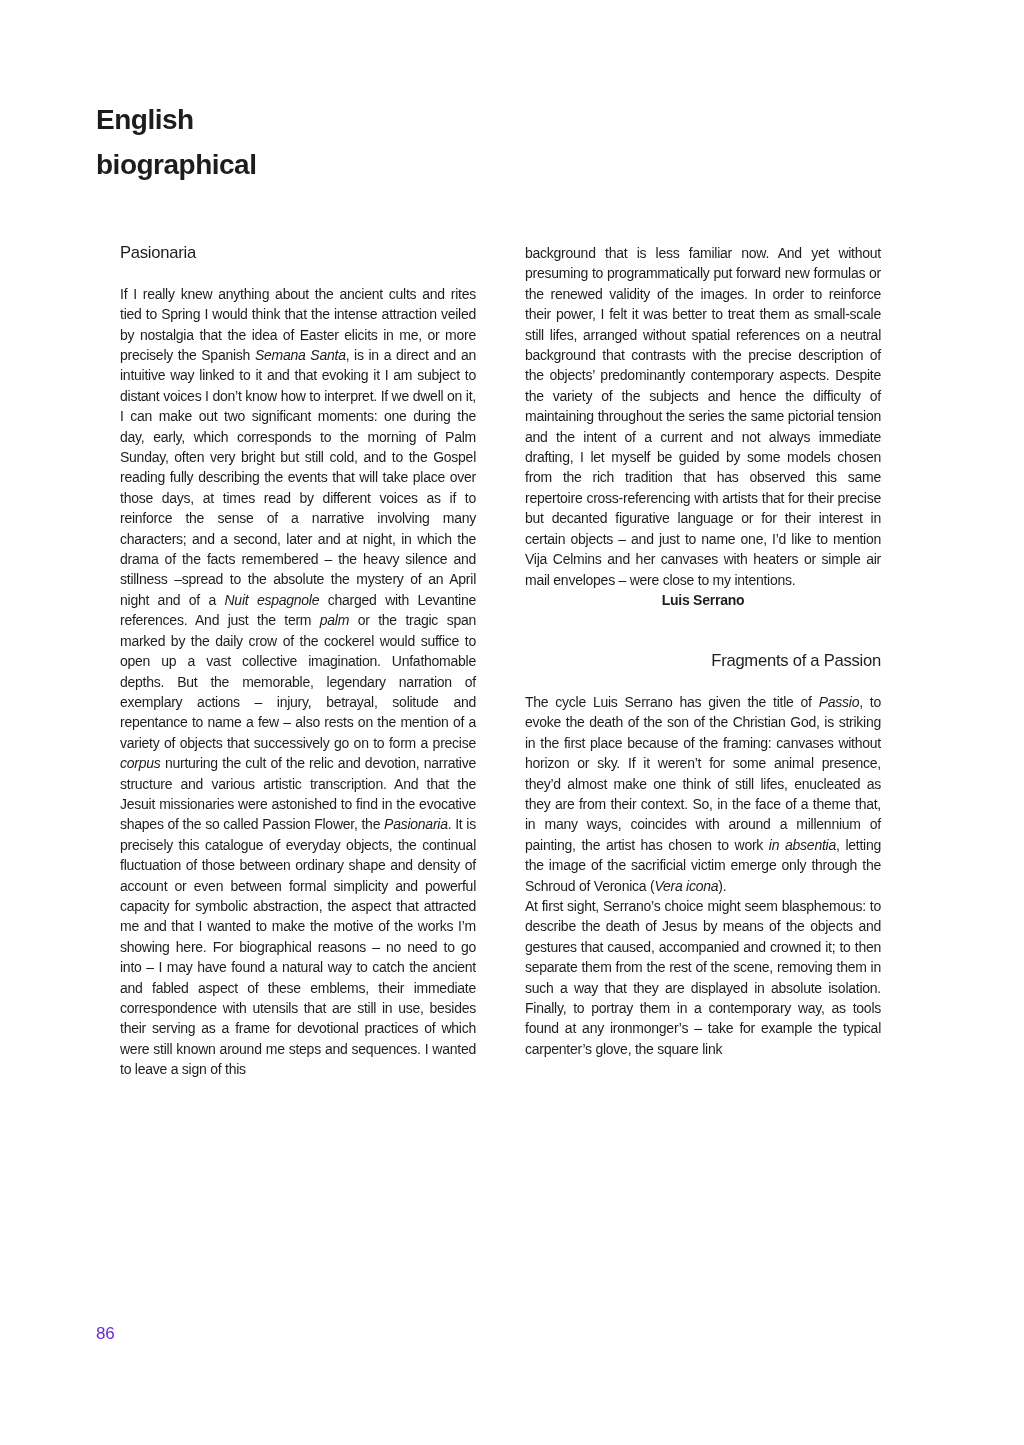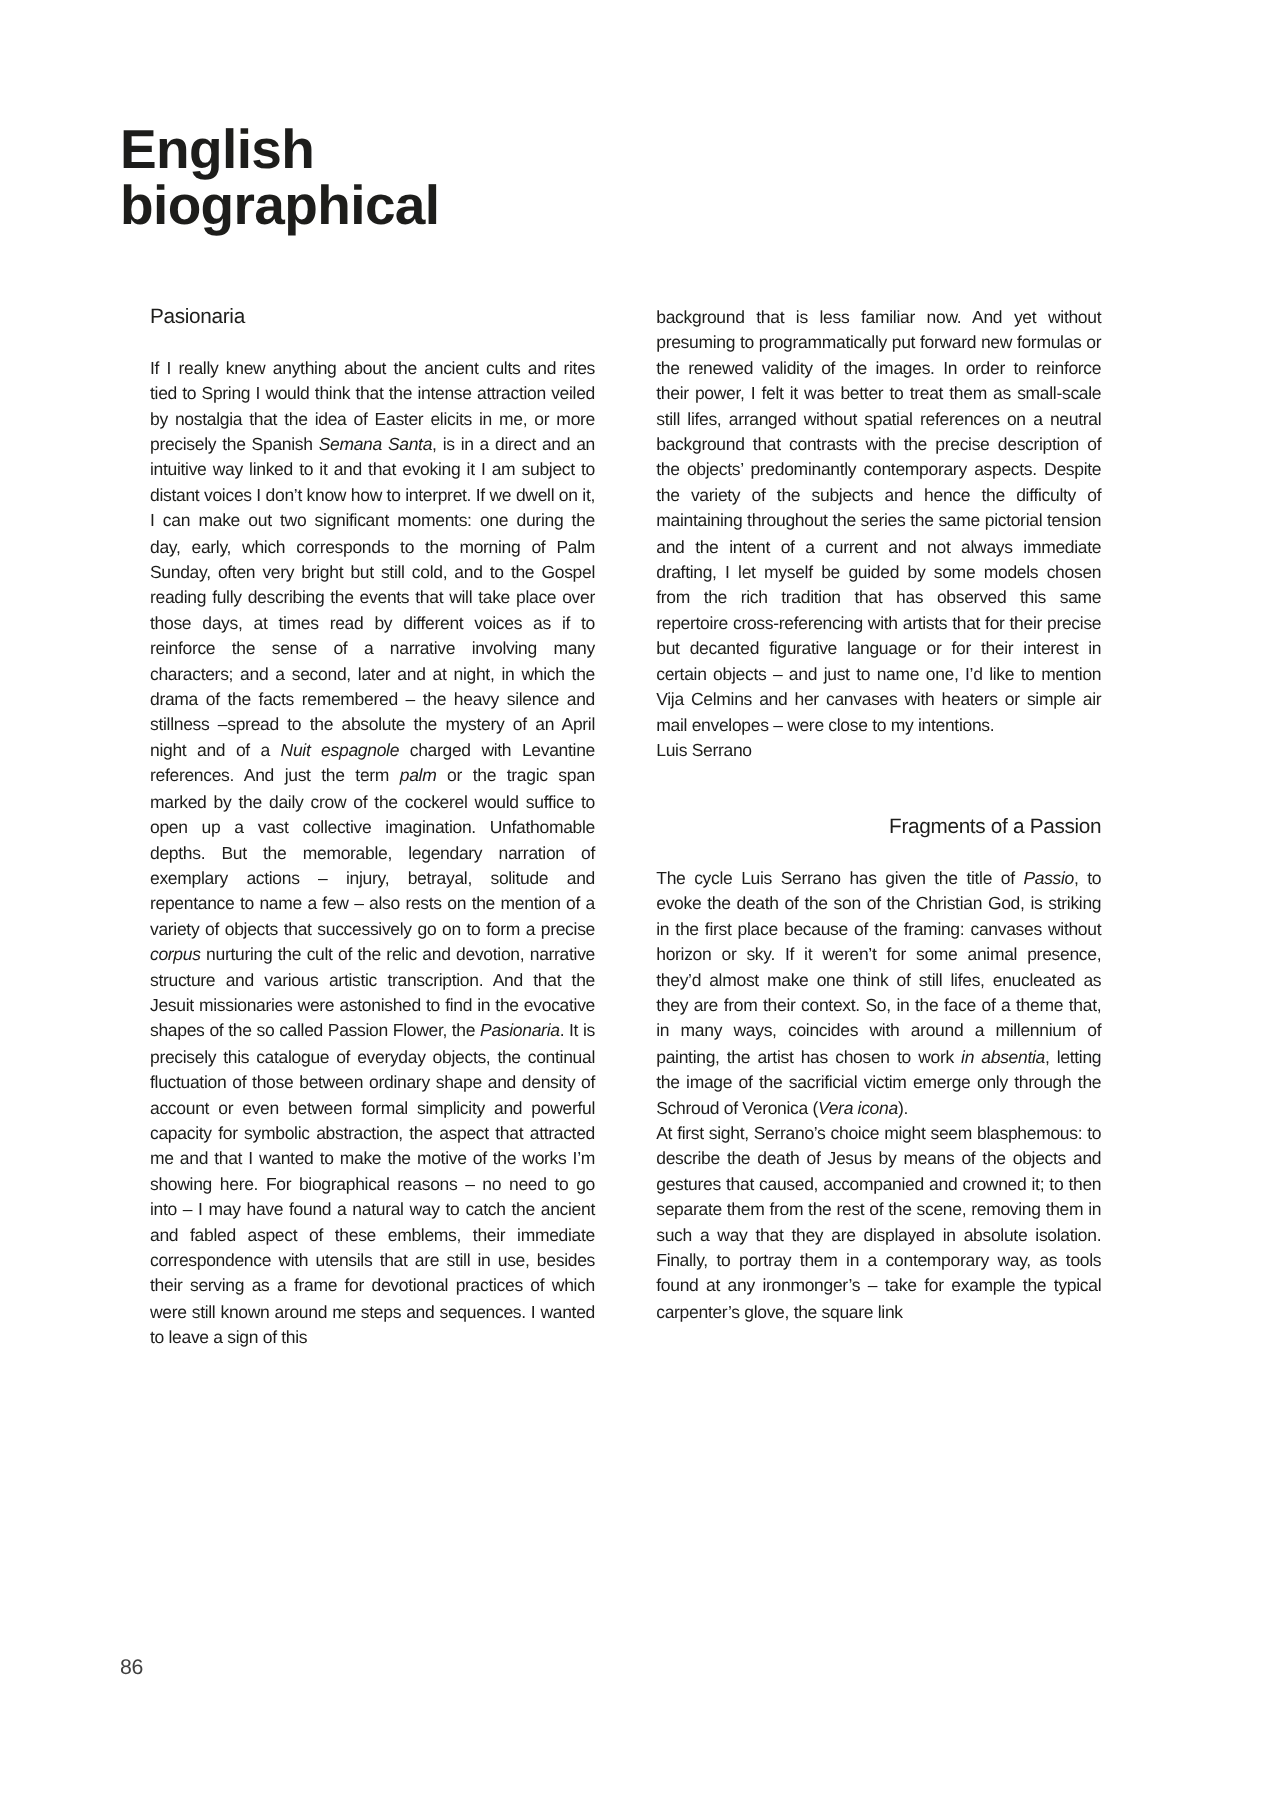--- a/index.html
+++ b/index.html
@@ -15,21 +15,21 @@
     background: #ffffff;
     font-family: "Liberation Sans", "DejaVu Sans", sans-serif;
     color: #1d1d1b;
     overflow: hidden;
   }
   .title {
     position: absolute;
     left: 96px;
     top: 97px;
     margin: 0;
-    font-size: 44px;
+    font-size: 28px;
     line-height: 45px;
     font-weight: 600;
     letter-spacing: -0.5px;
     color: #1d1d1b;
   }
   .columns {
     position: absolute;
     left: 96px;
     top: 243px;
     width: 738px;
@@ -53,34 +53,35 @@
     font-style: italic;
   }
   .col-heading {
     font-size: 16.6px;
     line-height: 20.4px;
     letter-spacing: -0.25px;
     margin: 0 0 20.4px 0;
     color: #1d1d1b;
   }
   .signature {
-    text-align: left;
+    text-align: center;
+    font-weight: bold;
   }
   .section-heading-2 {
     margin-top: 40.8px;
     text-align: right;
   }
   .page-number {
     position: absolute;
     left: 96px;
     top: 1324px;
     font-size: 17px;
     line-height: 20px;
     letter-spacing: -0.25px;
-    color: #404040;
+    color: #6d28d9;
   }
 </style>
 </head>
 <body>
 
 <div class="page">
 
   <h1 class="title"><span>English</span><br><span>biographical</span></h1>
 
   <div class="columns">

